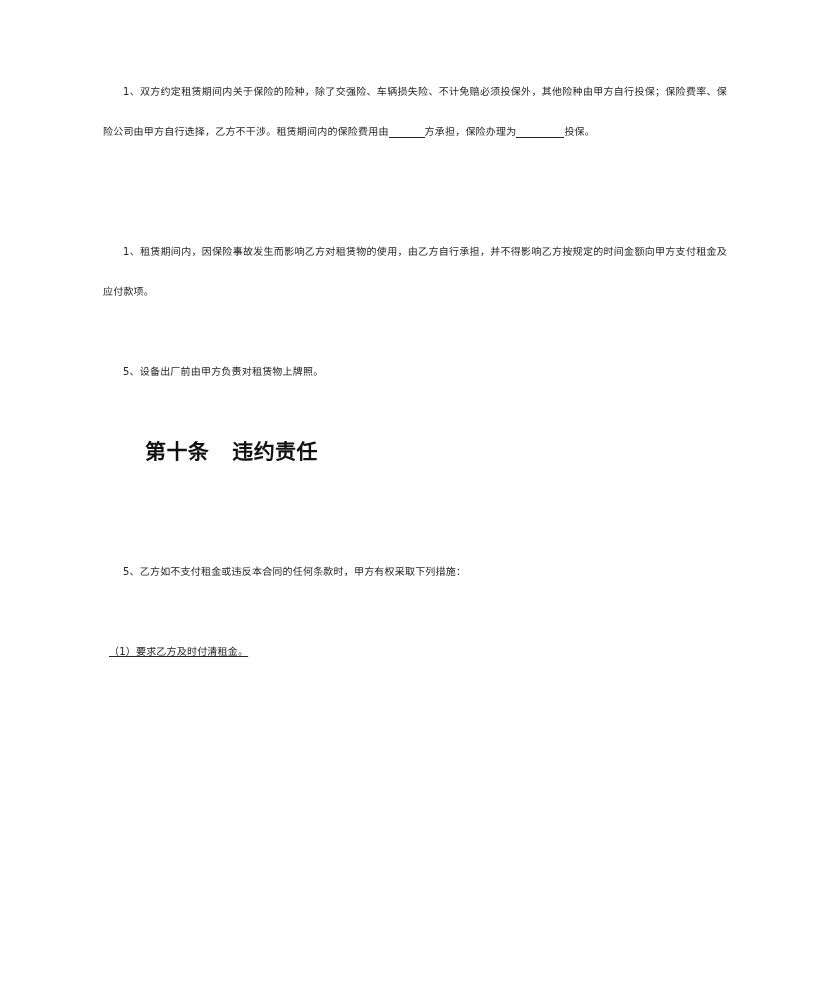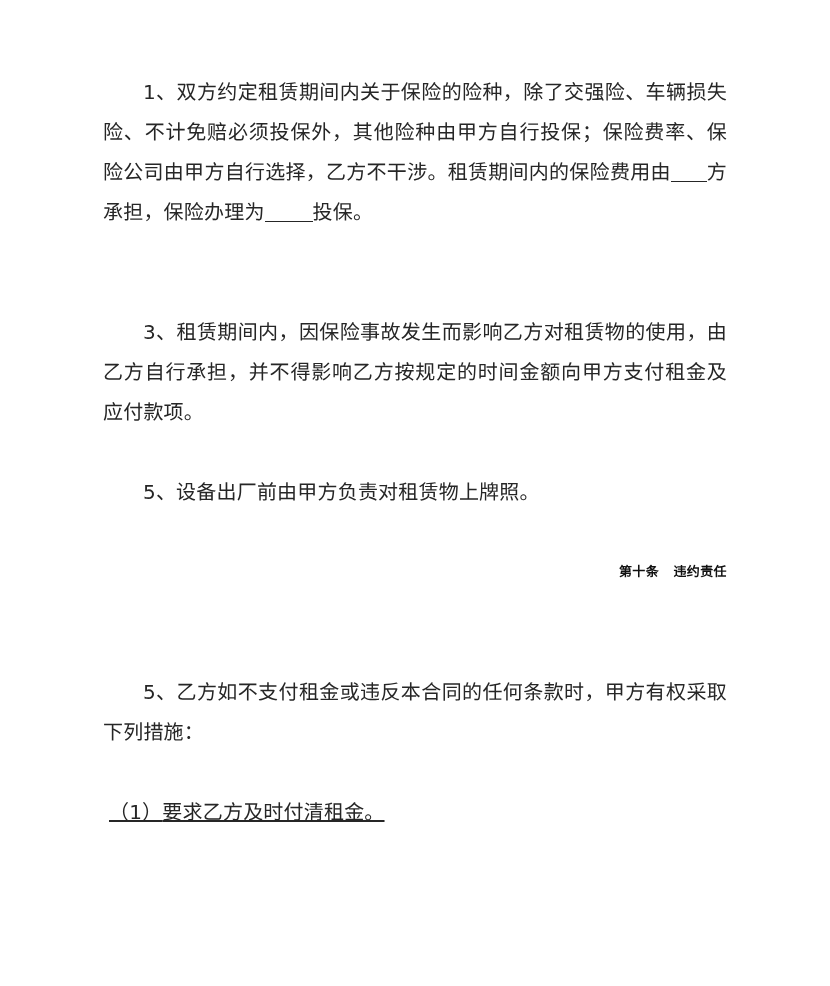--- a/index.html
+++ b/index.html
@@ -63,47 +63,46 @@
   }
 
   
   .content {
     position: relative;
     z-index: 2;
   }
 
   p.para {
     margin: 0;
-    font-size: 20px;
+    font-size: 10px;
     line-height: 40px;
     text-align: justify;
     text-justify: inter-ideograph;
     letter-spacing: 0.2px;
     color: #262626;
   }
   
   p.indent {
     text-indent: 2em;
   }
   p.hang {
     text-indent: 0;
     padding-left: 6px;
     text-decoration: underline;
   }
   .gap-para { height: 40px; }
 
   h2.section-heading {
     margin: 0;
-    font-size: 13px;
+    font-size: 21px;
     font-weight: 700;
     line-height: 40px;
     text-indent: 2em;
     letter-spacing: 0.4px;
     color: #111111;
-    text-align: right;
   }
   .heading-sep { display: inline-block; width: 1.1em; }
 
   .blank-short {
     display: inline-block;
     width: 36px;
     border-bottom: 1.5px solid #262626;
     vertical-align: -3px;
   }
   .blank-long {
@@ -124,21 +123,21 @@
 <div class="page">
   <div class="content">
 
     <p class="para indent"><span>1、双方约定租赁期间内关于保险的险种，除了交强险、车辆损失险、不计免赔必须投保外，其他险种由甲方自行投保；保险费率、保险公司由甲方自行选择，乙方不干涉。租赁期间内的保险费用由</span><span class="blank-short"></span><span>方承担，保险办理为</span><span class="blank-long"></span><span>投保。</span></p>
 
     <div class="gap-para"></div>
 
 
     <div class="gap-para"></div>
 
-    <p class="para indent">3、租赁期间内，因保险事故发生而影响乙方对租赁物的使用，由乙方自行承担，并不得影响乙方按规定的时间金额向甲方支付租金及应付款项。</p>
+    <p class="para indent">1、租赁期间内，因保险事故发生而影响乙方对租赁物的使用，由乙方自行承担，并不得影响乙方按规定的时间金额向甲方支付租金及应付款项。</p>
 
     <div class="gap-para"></div>
 
     <p class="para indent">5、设备出厂前由甲方负责对租赁物上牌照。</p>
 
     <div class="gap-para"></div>
 
     <h2 class="section-heading"><span>第十条</span><span class="heading-sep"></span><span>违约责任</span></h2>
 
     <div class="gap-para"></div>

